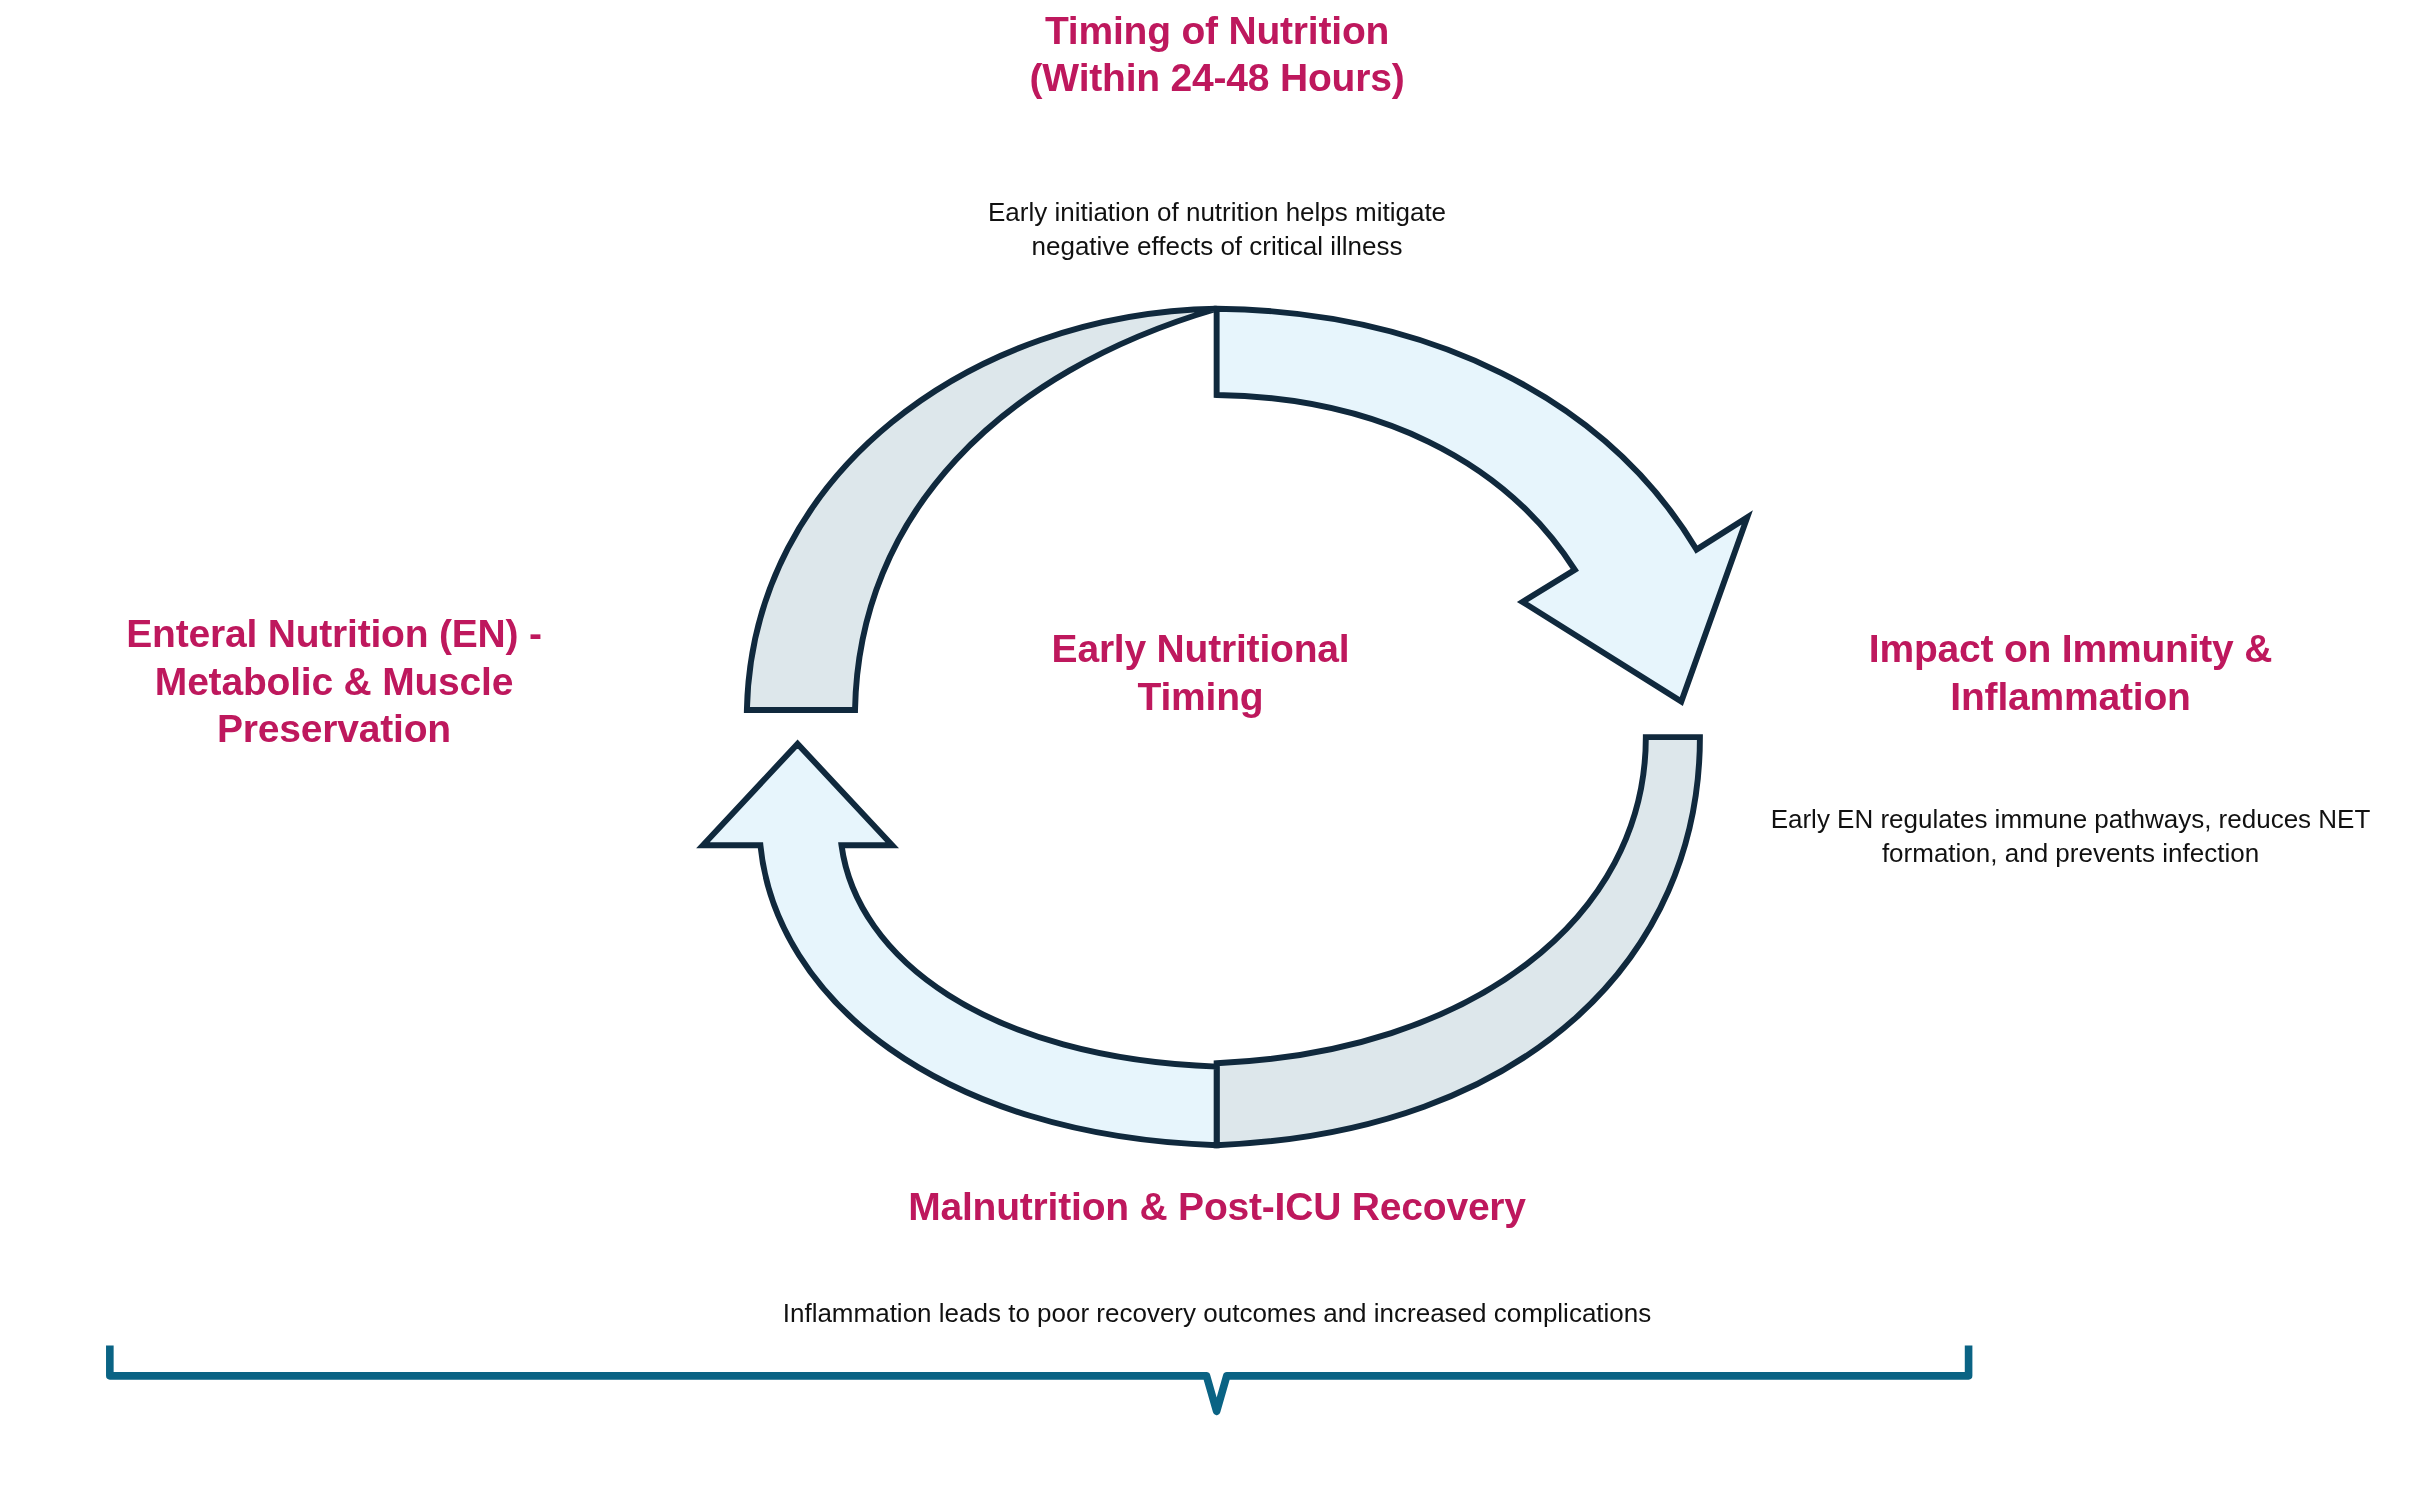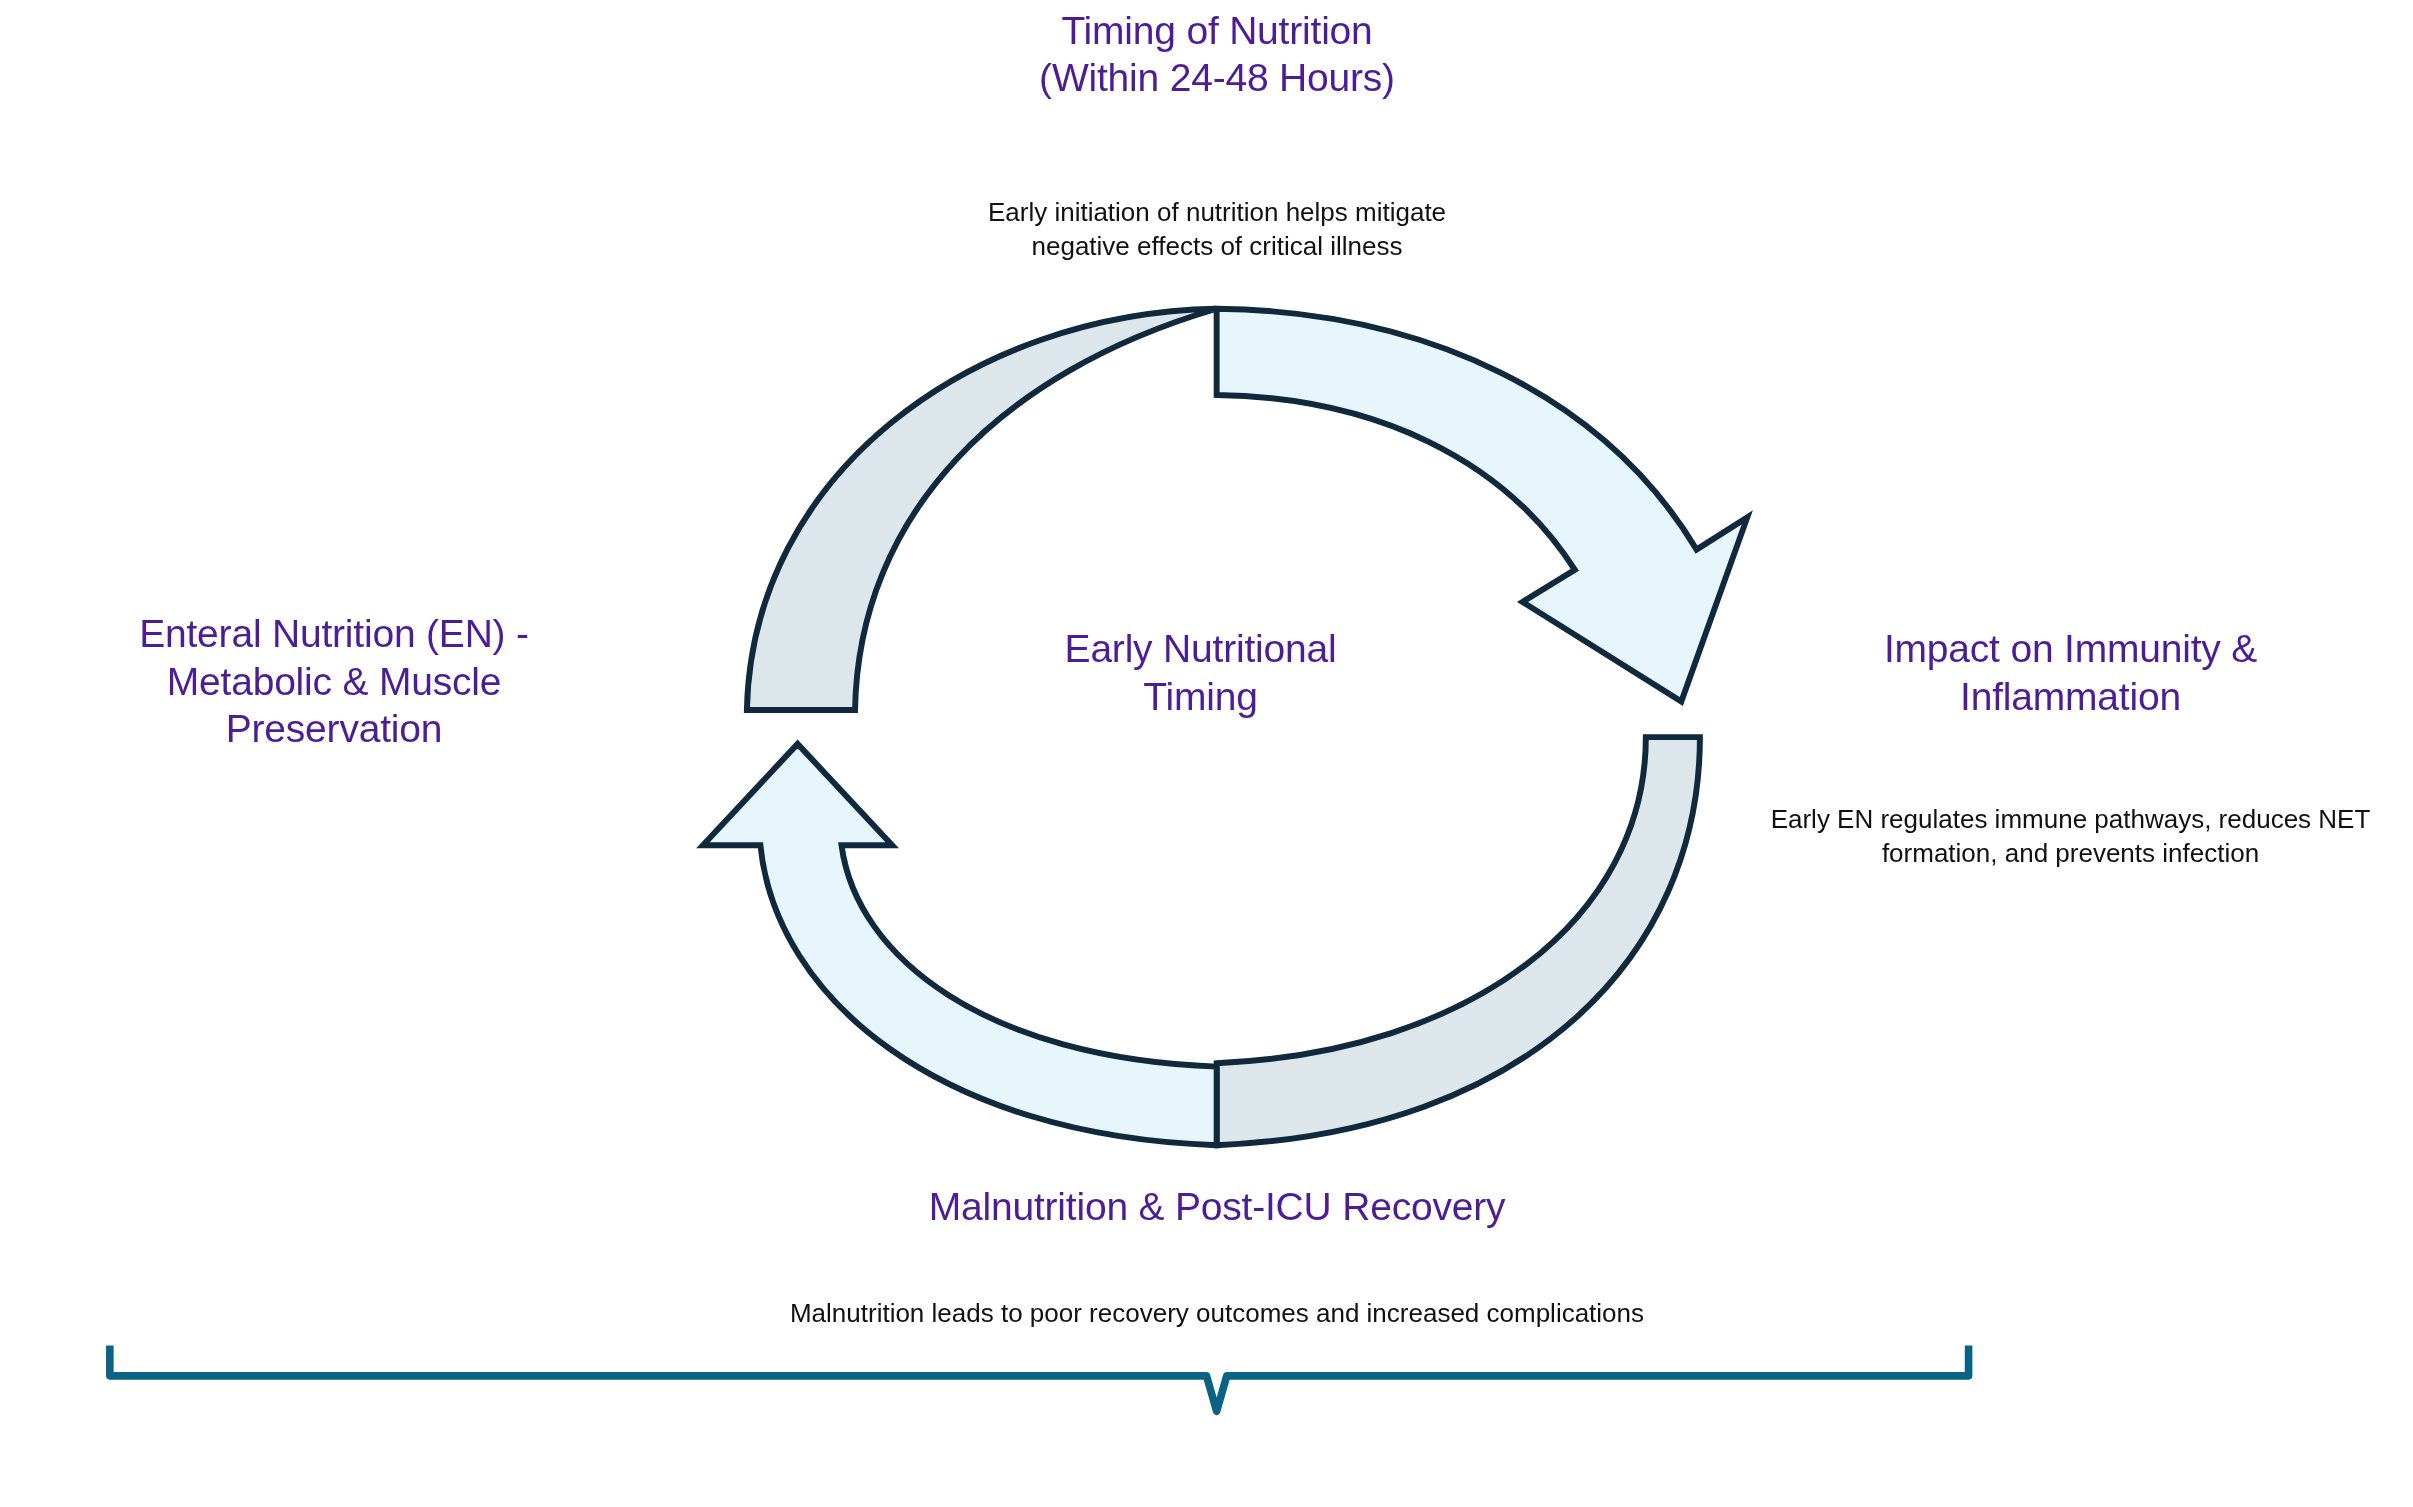--- a/index.html
+++ b/index.html
@@ -19,24 +19,24 @@
     position: absolute;
     inset: 0;
   }
   .txt {
     position: absolute;
     text-align: center;
     line-height: 1.22;
     white-space: pre-line;
   }
   .heading {
-    font-weight: normal;
+    font-weight: bold;
     font-size: 39px;
     letter-spacing: -0.2px;
-    color: #4c1d95;
+    color: #be185d;
   }
   .sub {
     font-weight: normal;
     font-size: 26px;
     color: #111111;
     line-height: 1.30;
   }
 
   
   #top-title      { left: 820px;  top: 6.8px;    width: 794px; }
@@ -119,20 +119,20 @@
   <div class="txt heading" id="right-title">Impact on Immunity &amp;
 Inflammation</div>
   <div class="txt sub" id="right-desc">Early EN regulates immune pathways, reduces NET
 formation, and prevents infection</div>
 
   <div class="txt heading" id="left-title">Enteral Nutrition (EN) -
 Metabolic &amp; Muscle
 Preservation</div>
 
   <div class="txt heading" id="bottom-title">Malnutrition &amp; Post-ICU Recovery</div>
-  <div class="txt sub" id="bottom-desc">Malnutrition leads to poor recovery outcomes and increased complications</div>
+  <div class="txt sub" id="bottom-desc">Inflammation leads to poor recovery outcomes and increased complications</div>
 
   <div class="txt heading" id="center-label">Early Nutritional
 Timing</div>
 
 
 </div>
 
 
 </body></html>

